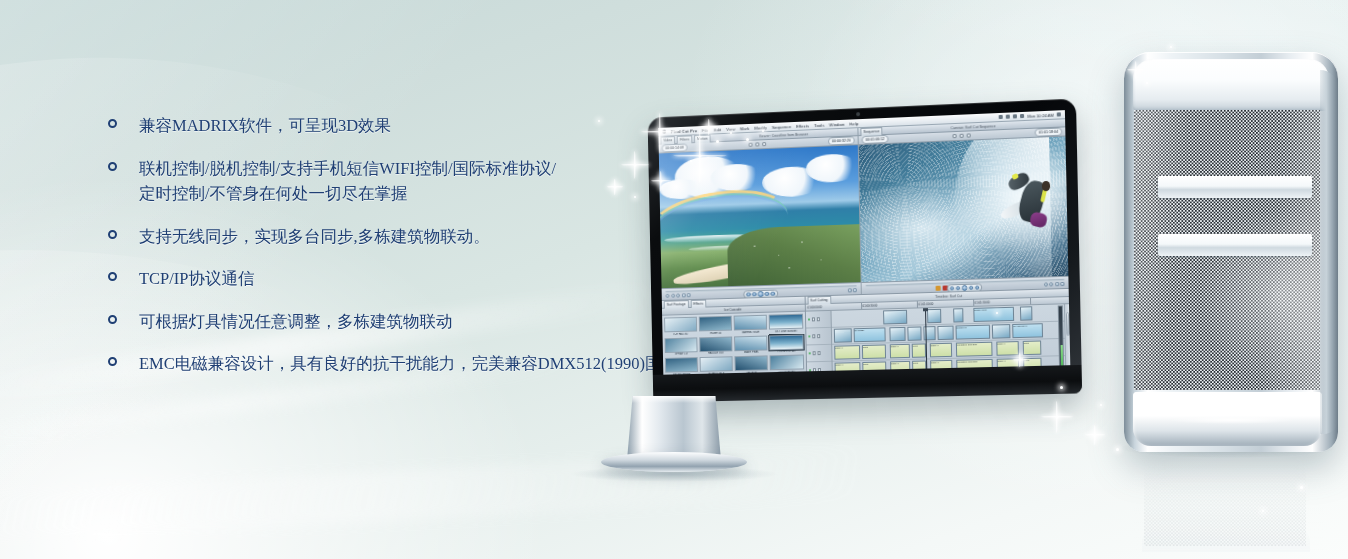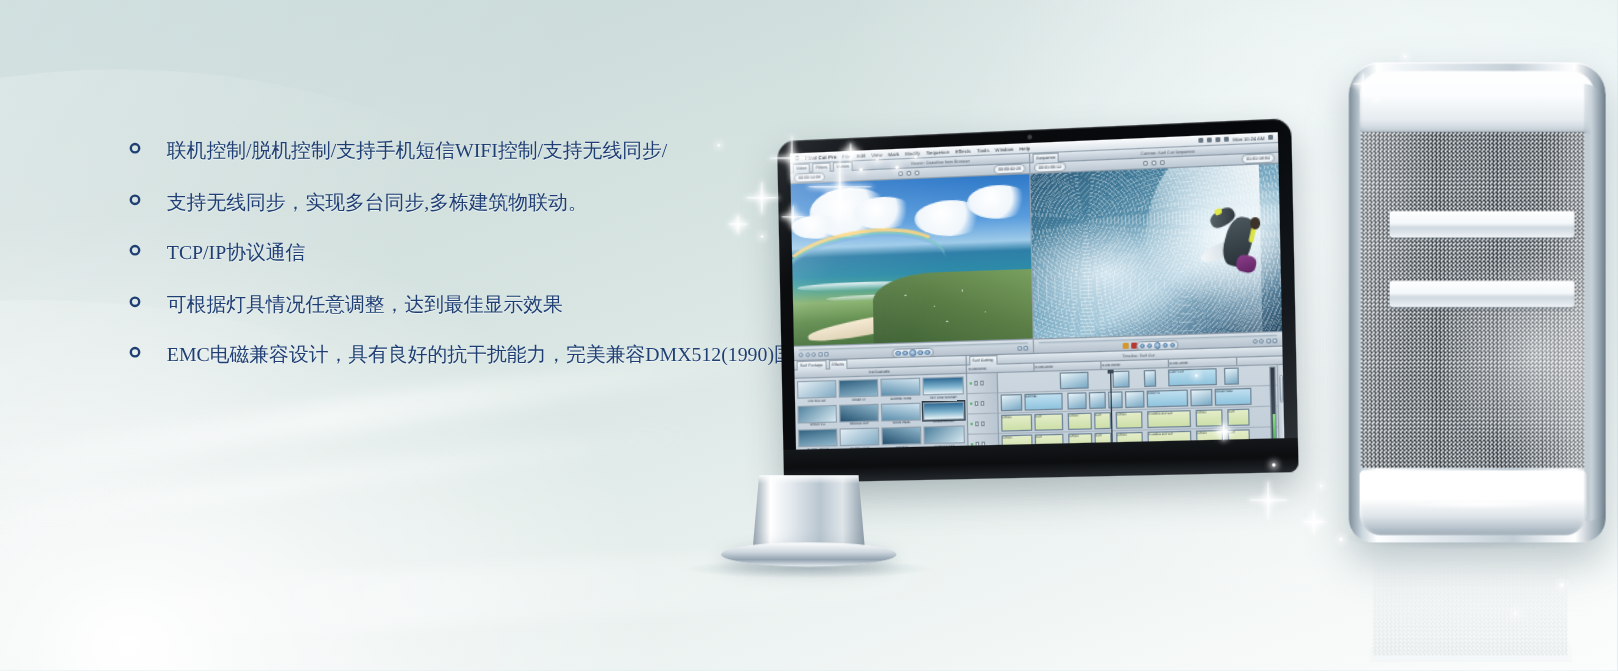--- a/index.html
+++ b/index.html
@@ -504,33 +504,38 @@
   <div class="band band3"></div>
   <div class="glowtr"></div>
 </div>
 
 <div id="copy">
   <div class="title-wrap">
   </div>
   <ul class="feats">
     <li>
       <span class="mk"></span>
-      <span class="ln">联机控制/脱机控制/支持手机短信WIFI控制/支持无线同步/</span>
+      <span class="ln">兼容MADRIX软件，可呈现3D效果</span>
+    </li>
+    <li>
+      <span class="mk"></span>
+      <span class="ln">联机控制/脱机控制/支持手机短信WIFI控制/国际标准协议/</span>
+      <span class="ln">定时控制/不管身在何处一切尽在掌握</span>
     </li>
     <li>
       <span class="mk"></span>
       <span class="ln">支持无线同步，实现多台同步,多栋建筑物联动。</span>
     </li>
     <li>
       <span class="mk"></span>
       <span class="ln">TCP/IP协议通信</span>
     </li>
     <li>
       <span class="mk"></span>
-      <span class="ln">可根据灯具情况任意调整，达到最佳显示效果</span>
+      <span class="ln">可根据灯具情况任意调整，多栋建筑物联动</span>
     </li>
     <li>
       <span class="mk"></span>
       <span class="ln">EMC电磁兼容设计，具有良好的抗干扰能力，完美兼容DMX512(1990)国际标准协议</span>
     </li>
   </ul>
 </div>
 
 <div id="monitor">
   <div class="bezel">

